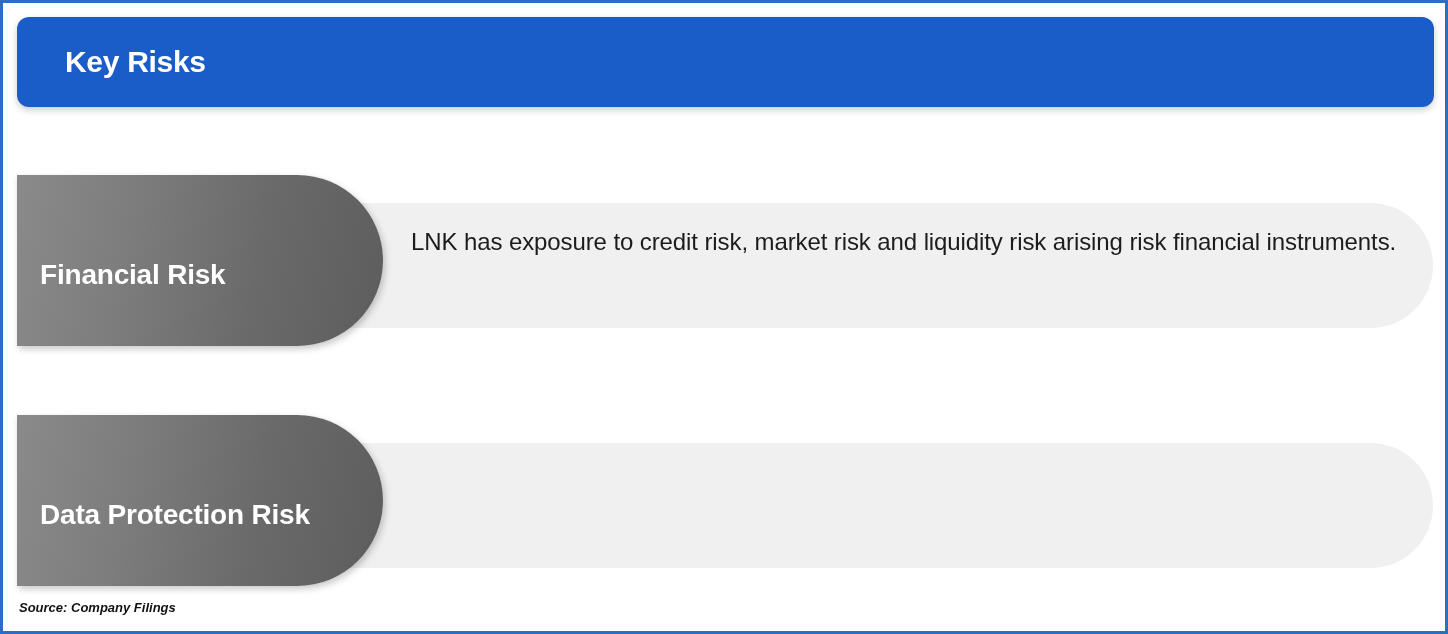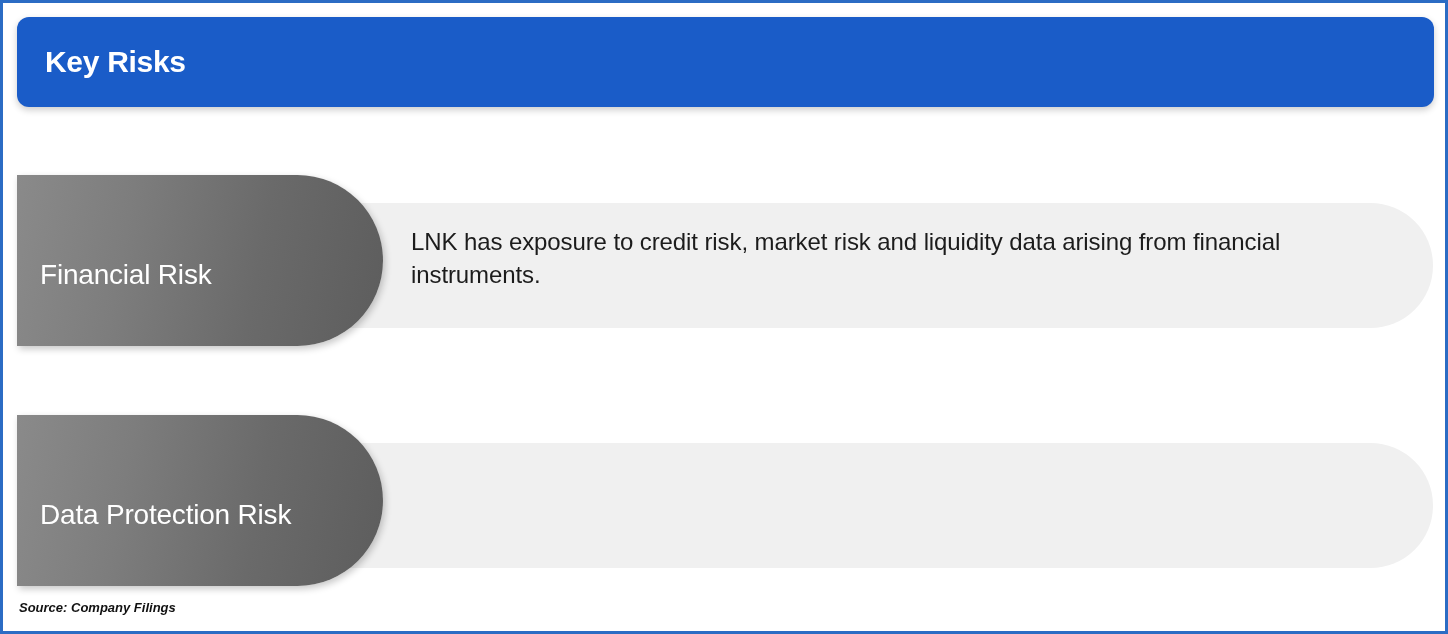--- a/index.html
+++ b/index.html
@@ -31,21 +31,21 @@
     box-shadow: 0 3px 7px rgba(0,0,0,0.20);
     display: flex;
     align-items: center;
   }
 
   .header-title {
     color: #ffffff;
     font-size: 30px;
     font-weight: bold;
     letter-spacing: -0.3px;
-    margin-left: 28px;
+    margin-left: 48px;
   }
 
   
   .risk-row {
     position: absolute;
     left: 0;
     width: 1448px;
     height: 212px;
   }
   .risk-row.row-0 { top: 172px; }
@@ -84,21 +84,21 @@
     background: linear-gradient(100deg, #8a8a8a 0%, #7d7d7d 30%, #6a6a6a 65%, #5d5d5d 100%);
     border-radius: 0 90px 90px 0;
     box-shadow: 2px 3px 7px rgba(0,0,0,0.22);
     display: flex;
     align-items: center;
   }
 
   .risk-label-text {
     color: #ffffff;
     font-size: 28px;
-    font-weight: normal;
+    font-weight: bold;
     line-height: 1.40;
     letter-spacing: -0.2px;
     margin-left: 23px;
     max-width: 300px;
     margin-top: 28px;
   }
 
   
   .source-note {
     position: absolute;
@@ -114,21 +114,21 @@
 <body>
 
 <div class="page">
 
   <div class="header-banner">
     <div class="header-title">Key Risks</div>
   </div>
 
   <div class="risk-row row-0">
     <div class="risk-desc-panel"></div>
-    <div class="risk-desc-text">LNK has exposure to credit risk, market risk and liquidity data arising from financial instruments.</div>
+    <div class="risk-desc-text">LNK has exposure to credit risk, market risk and liquidity risk arising risk financial instruments.</div>
     <div class="risk-label-pill">
       <div class="risk-label-text">Financial Risk</div>
     </div>
   </div>
 
   <div class="risk-row row-1">
     <div class="risk-desc-panel"></div>
     <div class="risk-label-pill">
       <div class="risk-label-text">Data Protection Risk</div>
     </div>

